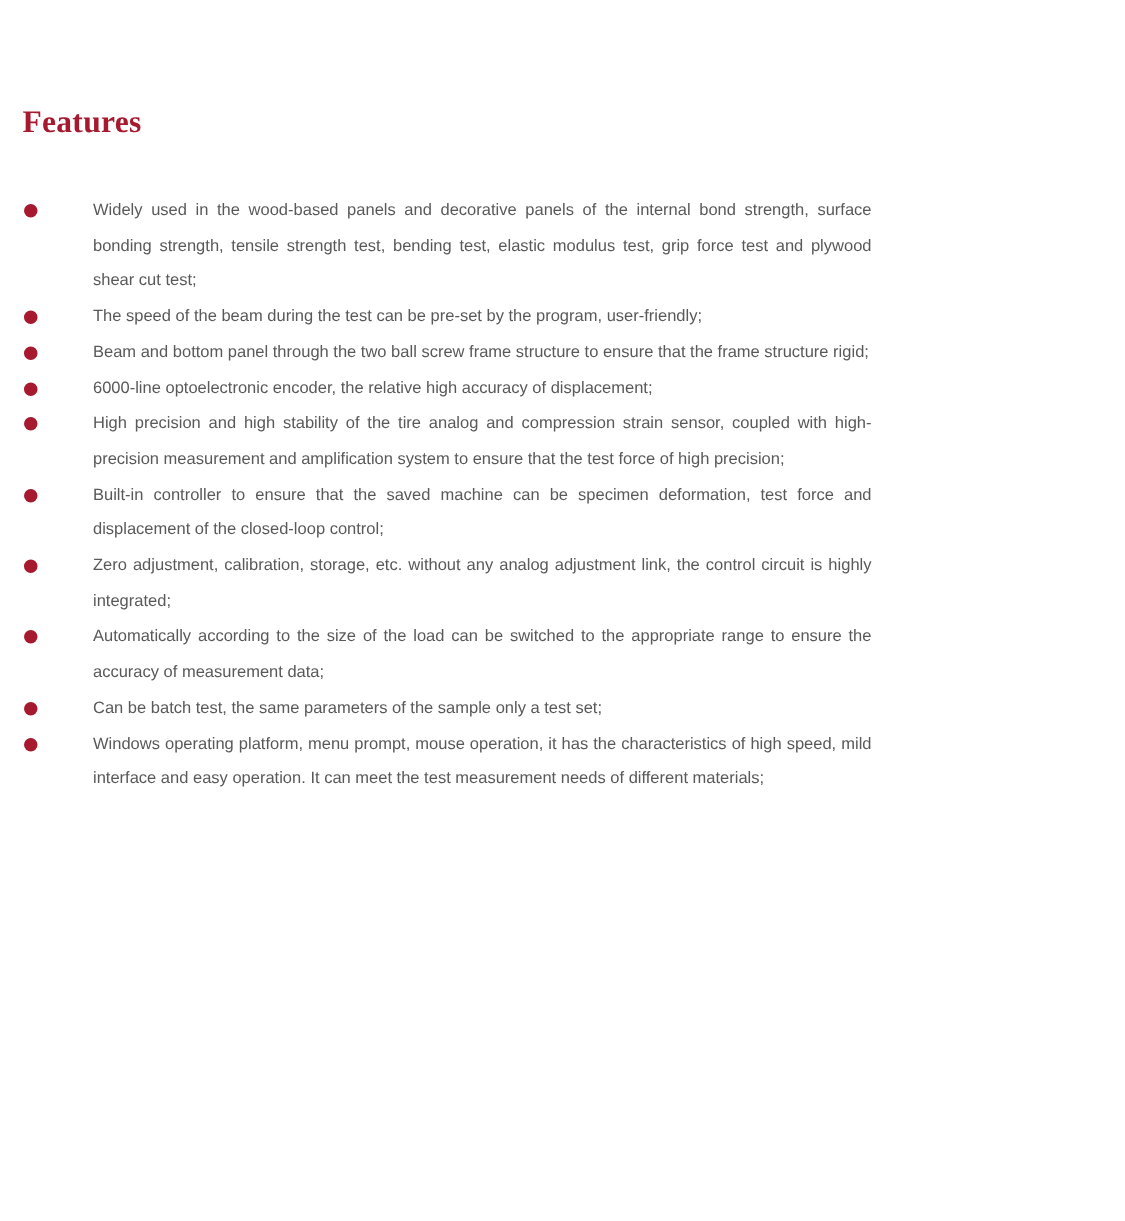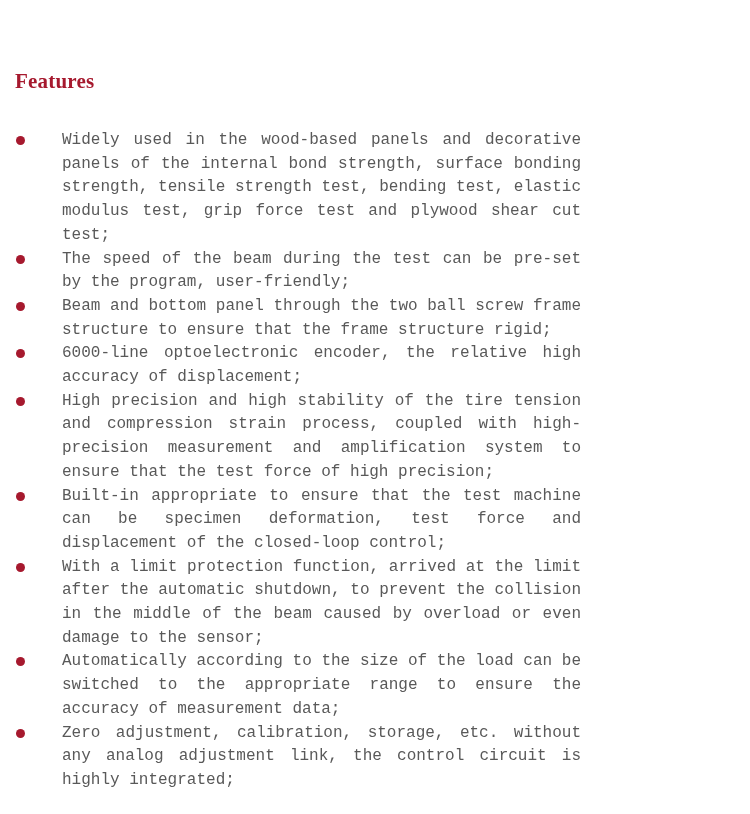--- a/index.html
+++ b/index.html
@@ -45,25 +45,24 @@
     position: absolute;
     left: 1px;
     top: 7px;
     width: 9px;
     height: 9px;
     border-radius: 50%;
     background: var(--accent);
   }
   .feature-text {
     margin: 0;
-    font-size: 16px;
+    font-size: 11px;
     line-height: 23.7px;
     color: var(--body-text);
     text-align: justify;
-    font-family: Liberation Mono, monospace;
   }
   .justify-last .feature-text {
     text-align-last: justify;
   }
 </style>
 </head>
 <body>
 
 <div class="page">
   <h2 class="section-heading">Features</h2>
@@ -80,32 +79,36 @@
     <div class="feature-item">
       <span class="bullet"></span>
       <p class="feature-text">Beam and bottom panel through the two ball screw frame structure to ensure that the frame structure rigid;</p>
     </div>
     <div class="feature-item">
       <span class="bullet"></span>
       <p class="feature-text">6000-line optoelectronic encoder, the relative high accuracy of displacement;</p>
     </div>
     <div class="feature-item">
       <span class="bullet"></span>
-      <p class="feature-text">High precision and high stability of the tire tension and compression strain process, coupled with high-precision measurement and amplification system to ensure that the test force of high precision;</p>
+      <p class="feature-text">High precision and high stability of the tire analog and compression strain sensor, coupled with high-precision measurement and amplification system to ensure that the test force of high precision;</p>
     </div>
     <div class="feature-item">
       <span class="bullet"></span>
-      <p class="feature-text">Built-in appropriate to ensure that the test machine can be specimen deformation, test force and displacement of the closed-loop control;</p>
+      <p class="feature-text">Built-in controller to ensure that the saved machine can be specimen deformation, test force and displacement of the closed-loop control;</p>
     </div>
     <div class="feature-item">
       <span class="bullet"></span>
-      <p class="feature-text">With a limit protection function, arrived at the limit after the automatic shutdown, to prevent the collision in the middle of the beam caused by overload or even damage to the sensor;</p>
+      <p class="feature-text">Zero adjustment, calibration, storage, etc. without any analog adjustment link, the control circuit is highly integrated;</p>
     </div>
     <div class="feature-item">
       <span class="bullet"></span>
       <p class="feature-text">Automatically according to the size of the load can be switched to the appropriate range to ensure the accuracy of measurement data;</p>
     </div>
     <div class="feature-item">
       <span class="bullet"></span>
-      <p class="feature-text">Zero adjustment, calibration, storage, etc. without any analog adjustment link, the control circuit is highly integrated;</p>
+      <p class="feature-text">Can be batch test, the same parameters of the sample only a test set;</p>
+    </div>
+    <div class="feature-item">
+      <span class="bullet"></span>
+      <p class="feature-text">Windows operating platform, menu prompt, mouse operation, it has the characteristics of high speed, mild interface and easy operation. It can meet the test measurement needs of different materials;</p>
     </div>
   </div>
 </div>
 
 </body></html>

